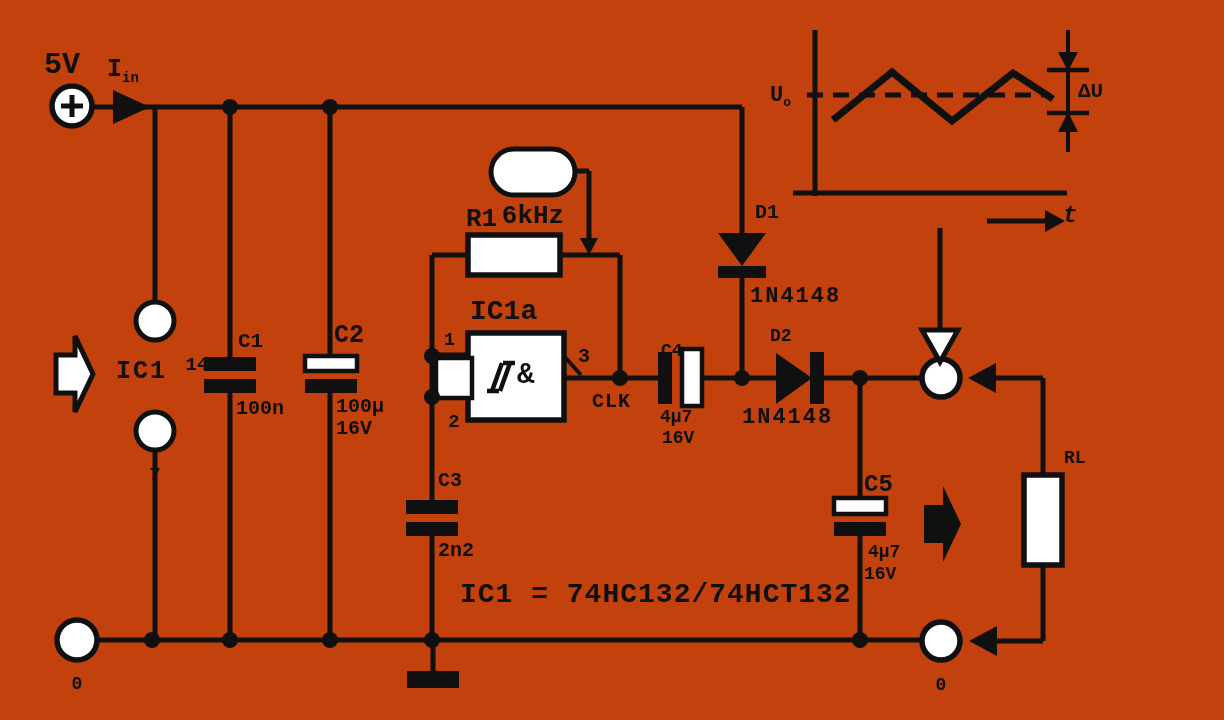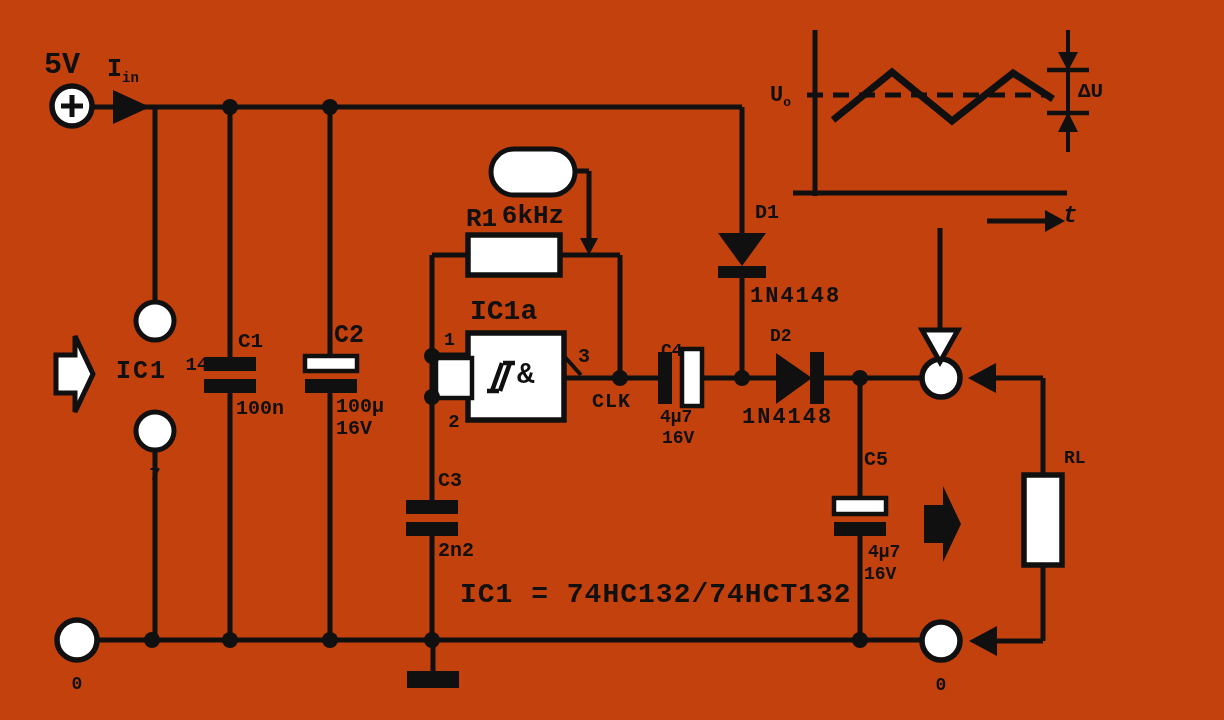--- a/index.html
+++ b/index.html
@@ -158,21 +158,21 @@
 
   <div class="lbl" style="left:755px;top:203px;font-size:20px;">D1</div>
   <div class="lbl" style="left:750px;top:286px;font-size:22px;letter-spacing:2px;">1N4148</div>
 
   <div class="lbl" style="left:770px;top:327px;font-size:18px;">D2</div>
   <div class="lbl" style="left:742px;top:407px;font-size:22px;letter-spacing:2px;">1N4148</div>
 
   <div class="lbl" style="left:438px;top:471px;font-size:20px;">C3</div>
   <div class="lbl" style="left:438px;top:541px;font-size:20px;">2n2</div>
 
-  <div class="lbl" style="left:864px;top:450px;font-size:20px;">C5</div>
+  <div class="lbl" style="left:864px;top:473px;font-size:24px;">C5</div>
   <div class="lbl" style="left:868px;top:543px;font-size:18px;">4µ7</div>
   <div class="lbl" style="left:864px;top:565px;font-size:18px;">16V</div>
 
   <div class="lbl" style="left:1046px;top:449px;font-size:18px;padding-left:18px;">RL</div>
 
   <div class="lbl ctr" style="left:59px;top:622px;width:36px;height:36px;font-size:18px;">0</div>
   <div class="lbl ctr" style="left:923px;top:623px;width:36px;height:36px;font-size:18px;">0</div>
 
   <div class="lbl" style="left:460px;top:581px;font-size:28px;letter-spacing:1px;">IC1 = 74HC132/74HCT132</div>
 

